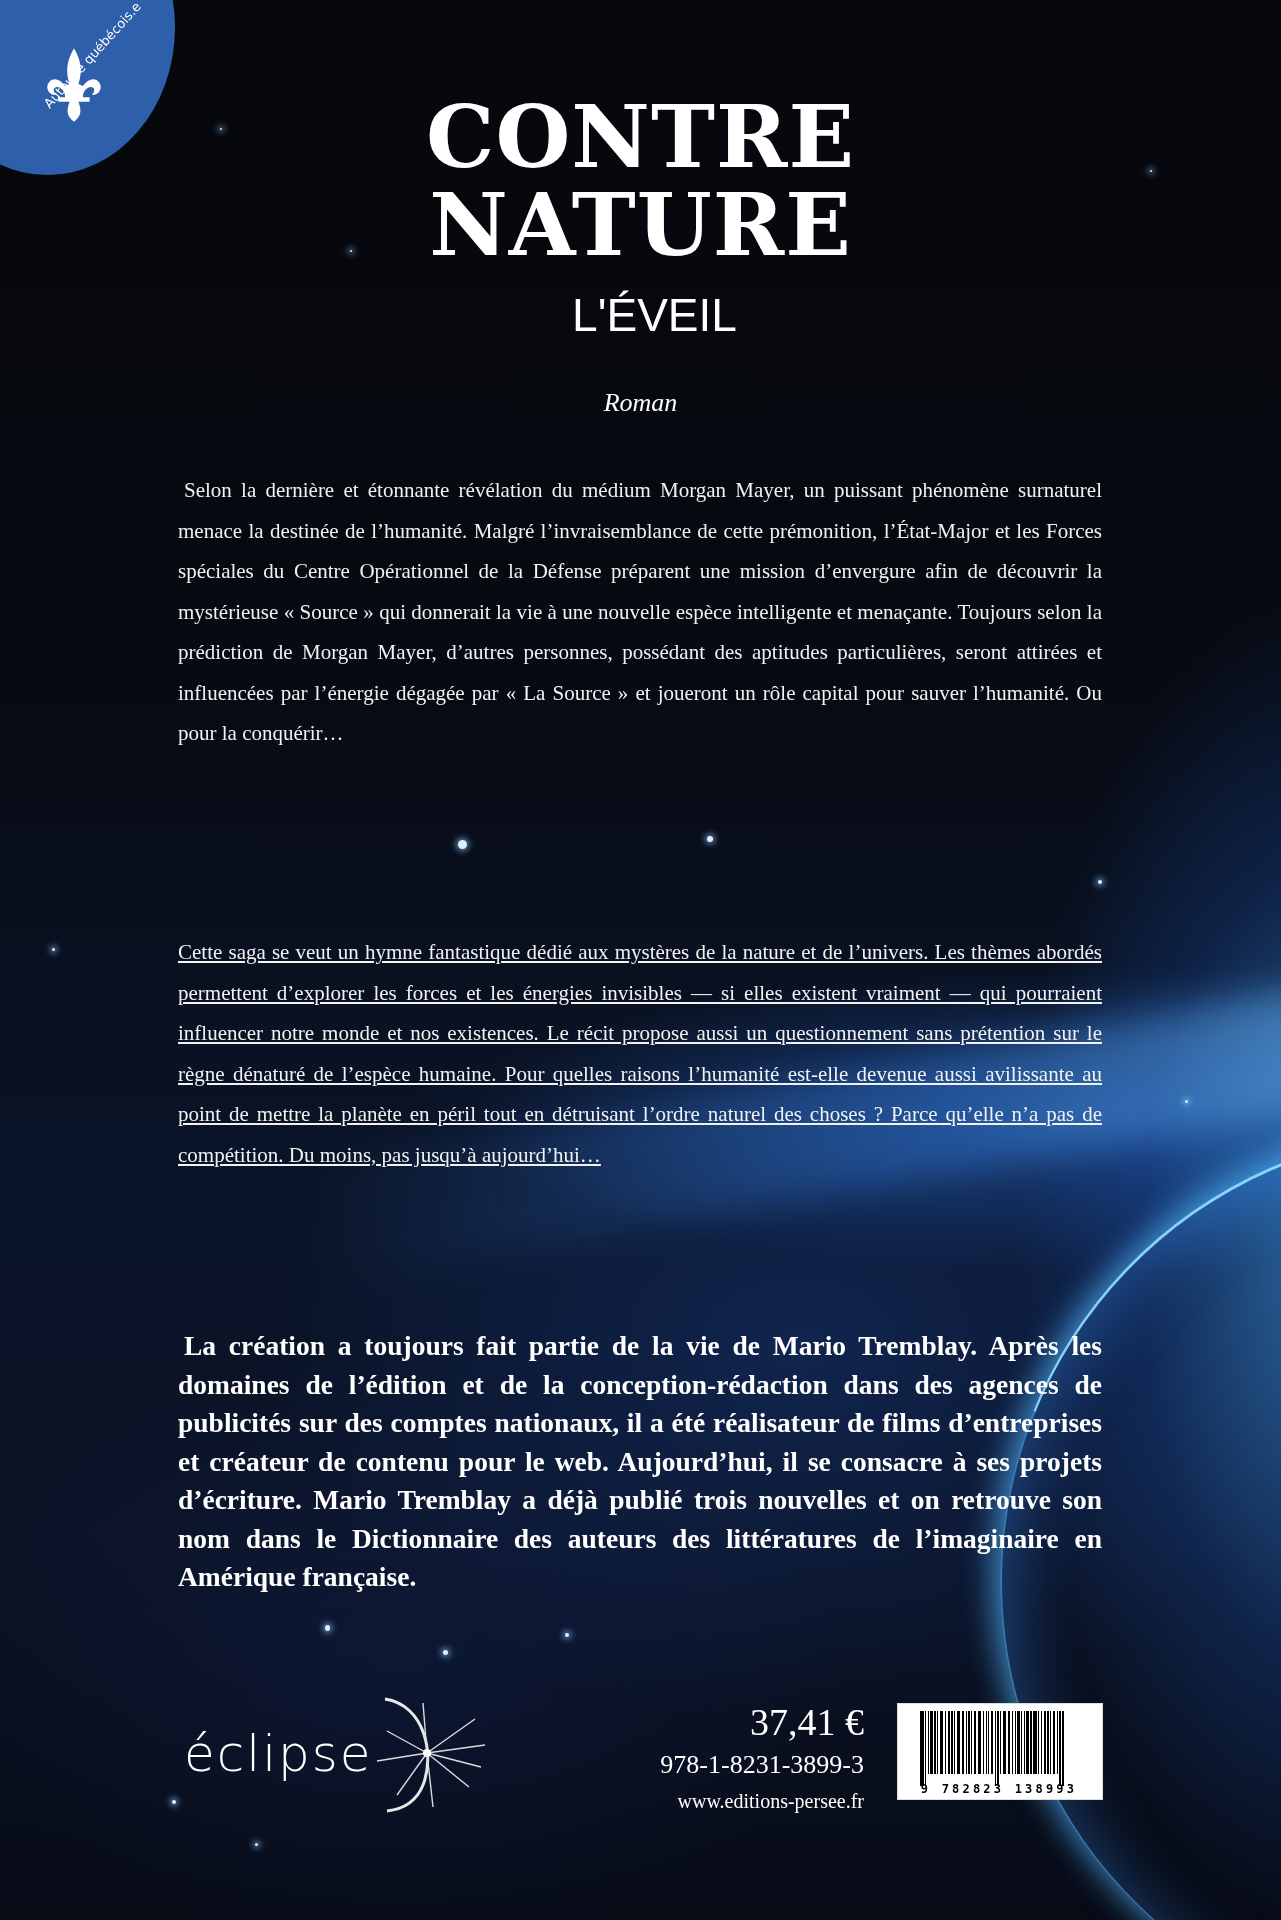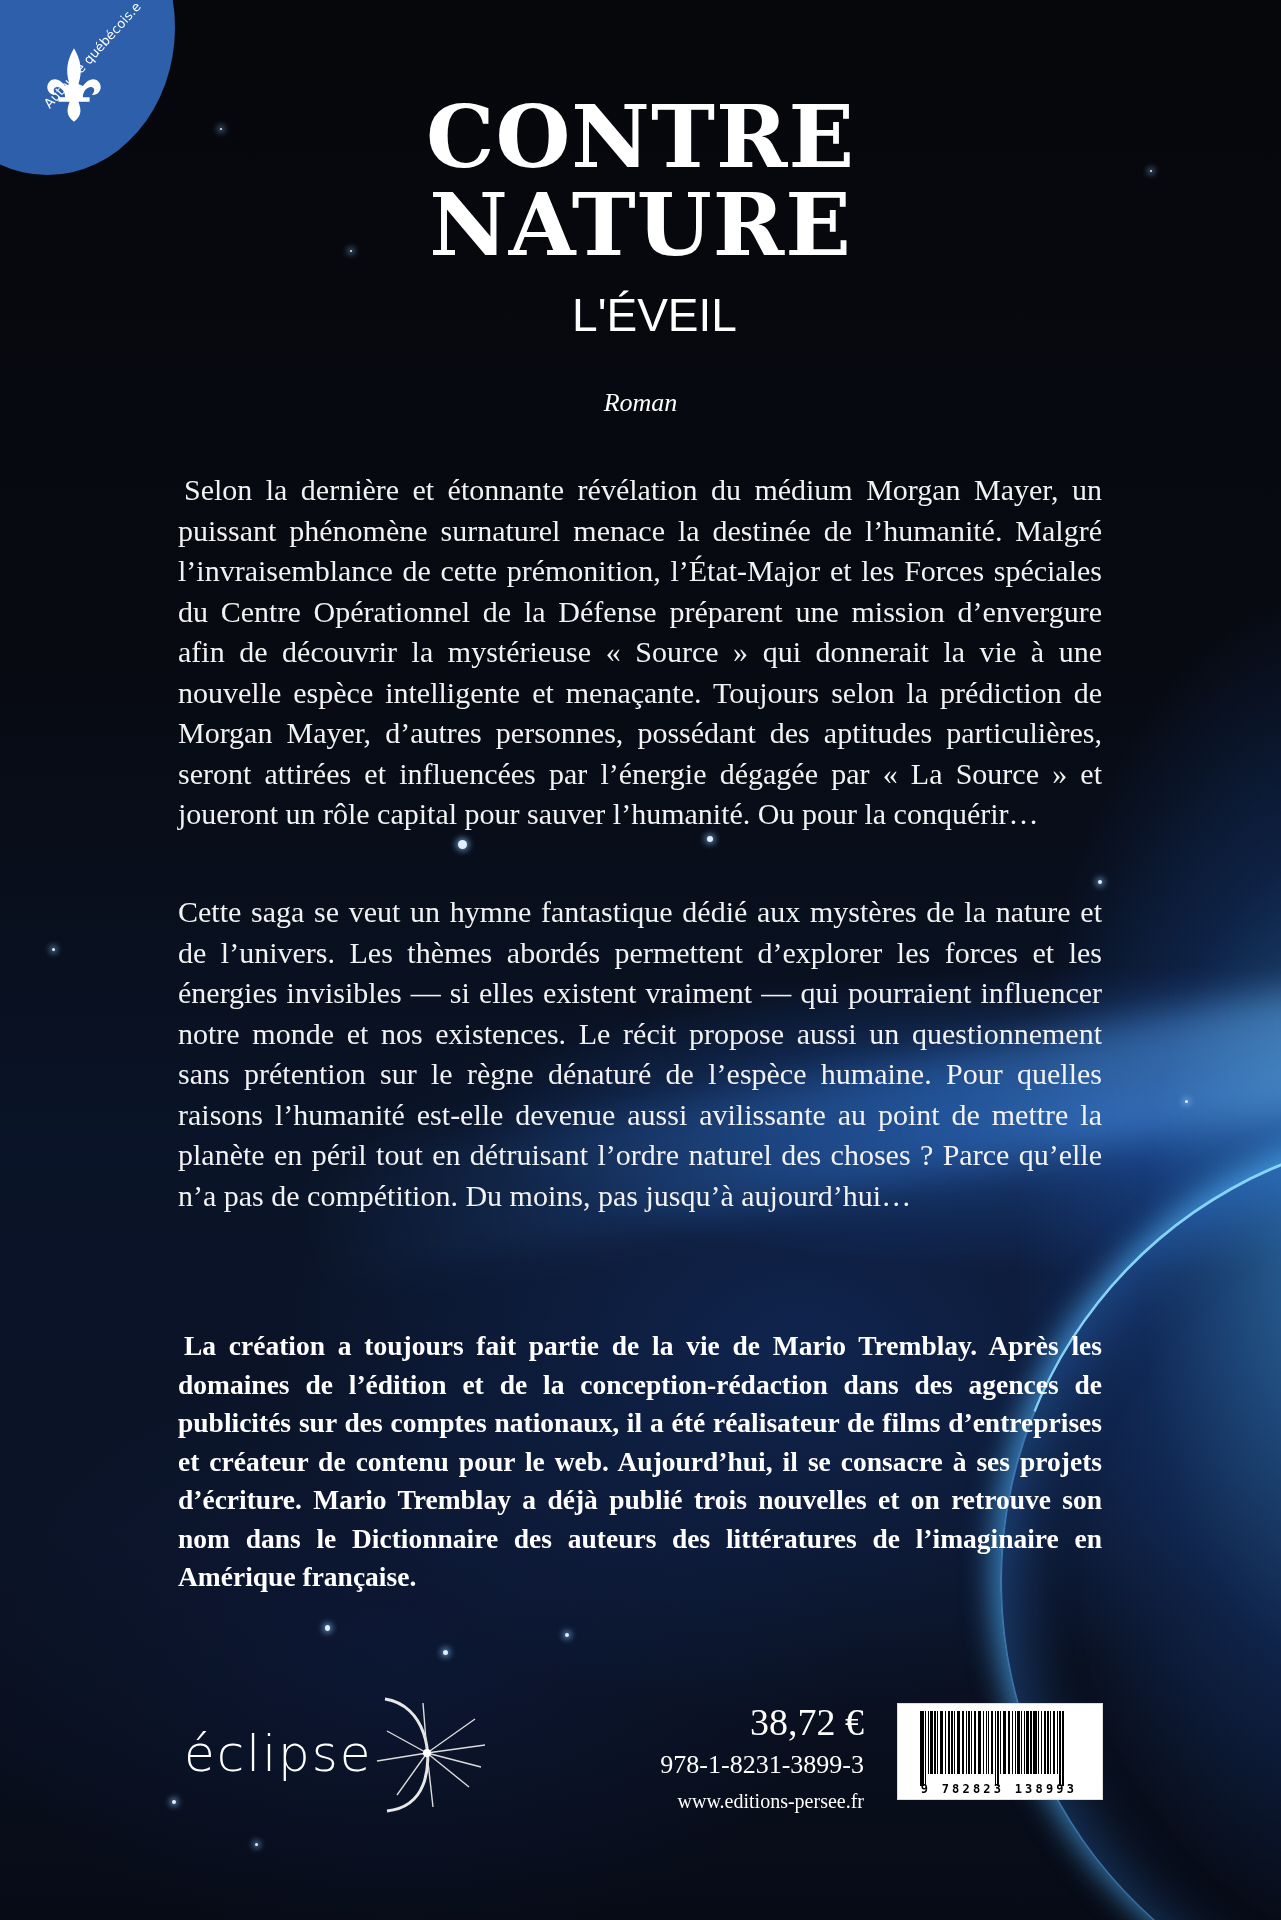--- a/index.html
+++ b/index.html
@@ -52,25 +52,25 @@
   .subtitle {
     position:absolute; left:14px; width:1281px; top:288px; text-align:center;
     color:#fff; font-family:"Liberation Sans", sans-serif; font-size:46px; line-height:54px;
   }
   .genre {
     position:absolute; left:0; width:1281px; top:388px; text-align:center;
     color:#fff; font-family:"Liberation Serif", serif; font-style:italic; font-size:26px;
   }
   .para {
     position:absolute; left:178px; width:924px; color:#f2f2f2;
-    font-family:"Liberation Serif", serif; font-size:30px; line-height:40.5px;
+    font-family:"Liberation Serif", serif; font-size:21px; line-height:40.5px;
     text-align:justify; text-indent:6px;
   }
   .para.p1 { top:470px; }
-  .para.p2 { top:892px; text-indent:0; }
+  .para.p2 { top:932px; text-indent:0;text-decoration:underline; }
   .bio {
     position:absolute; left:178px; top:1327px; width:924px; color:#fff;
     font-family:"Liberation Serif", serif; font-weight:bold; font-size:27.5px; line-height:38.5px;
     text-align:justify; text-indent:6px;
   }
 
   .logo { position:absolute; left:180px; top:1695px; width:300px; height:120px; }
   .logo-text {
     position:absolute; left:4px; top:30px; color:#fff;
     font-family:"DejaVu Sans", sans-serif; font-weight:300; font-size:50px; letter-spacing:2px;
@@ -148,21 +148,21 @@
         <line x1="62" y1="58" x2="32" y2="100"></line>
         <line x1="62" y1="58" x2="68" y2="112"></line>
         <line x1="62" y1="58" x2="104" y2="92"></line>
         <line x1="62" y1="58" x2="116" y2="72"></line>
       </g>
       <circle cx="62" cy="58" r="4" fill="#fff"></circle>
     </svg>
   </div>
 
   <div class="price-block">
-    <div class="price">38,72 €</div>
+    <div class="price">37,41 €</div>
     <div class="isbn">978-1-8231-3899-3</div>
     <div class="url">www.editions-persee.fr</div>
   </div>
 
   <div class="barcode">
     <div class="bars" id="bars">
         <div class="bar long" style="width: 3.6px;"></div>
         <div class="bar long" style="width: 1.2px;"></div>
         <div class="bar" style="width: 1.2px;"></div>
         <div class="bar" style="width: 2.4px;"></div>

